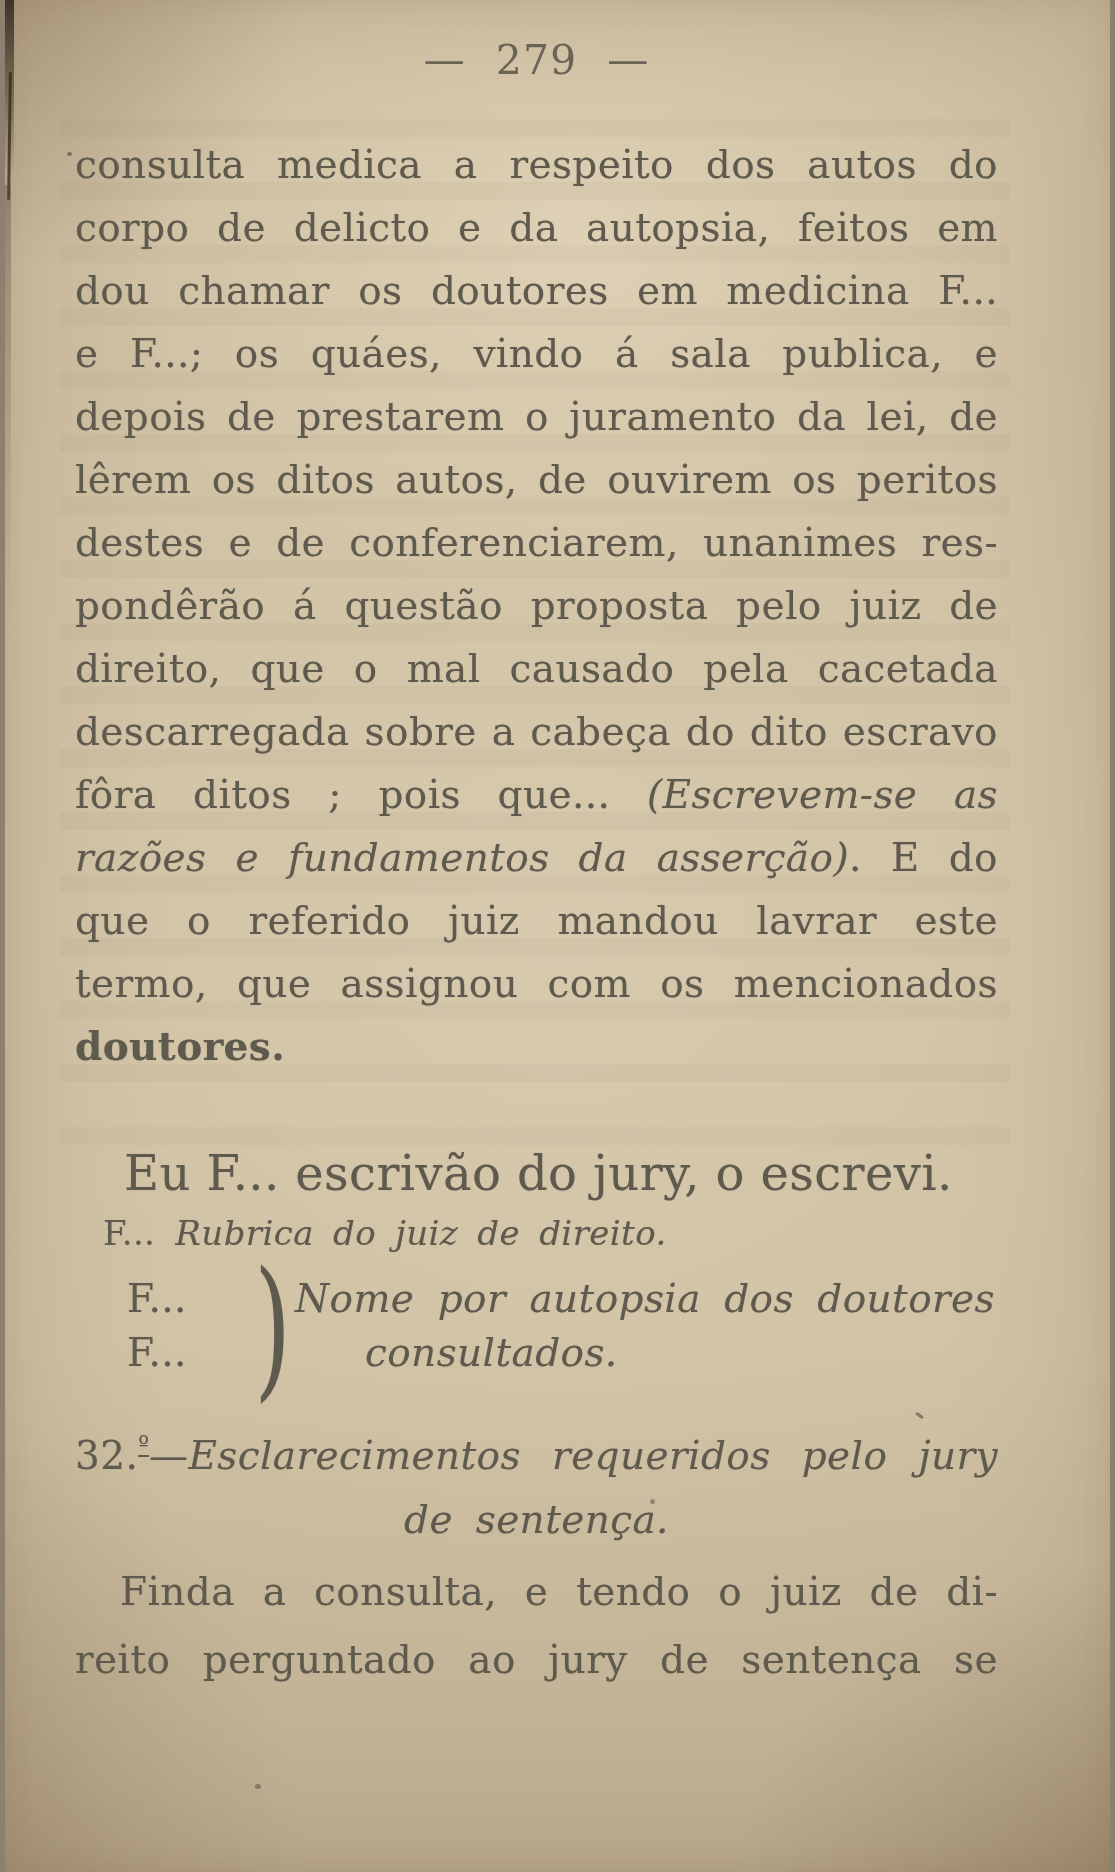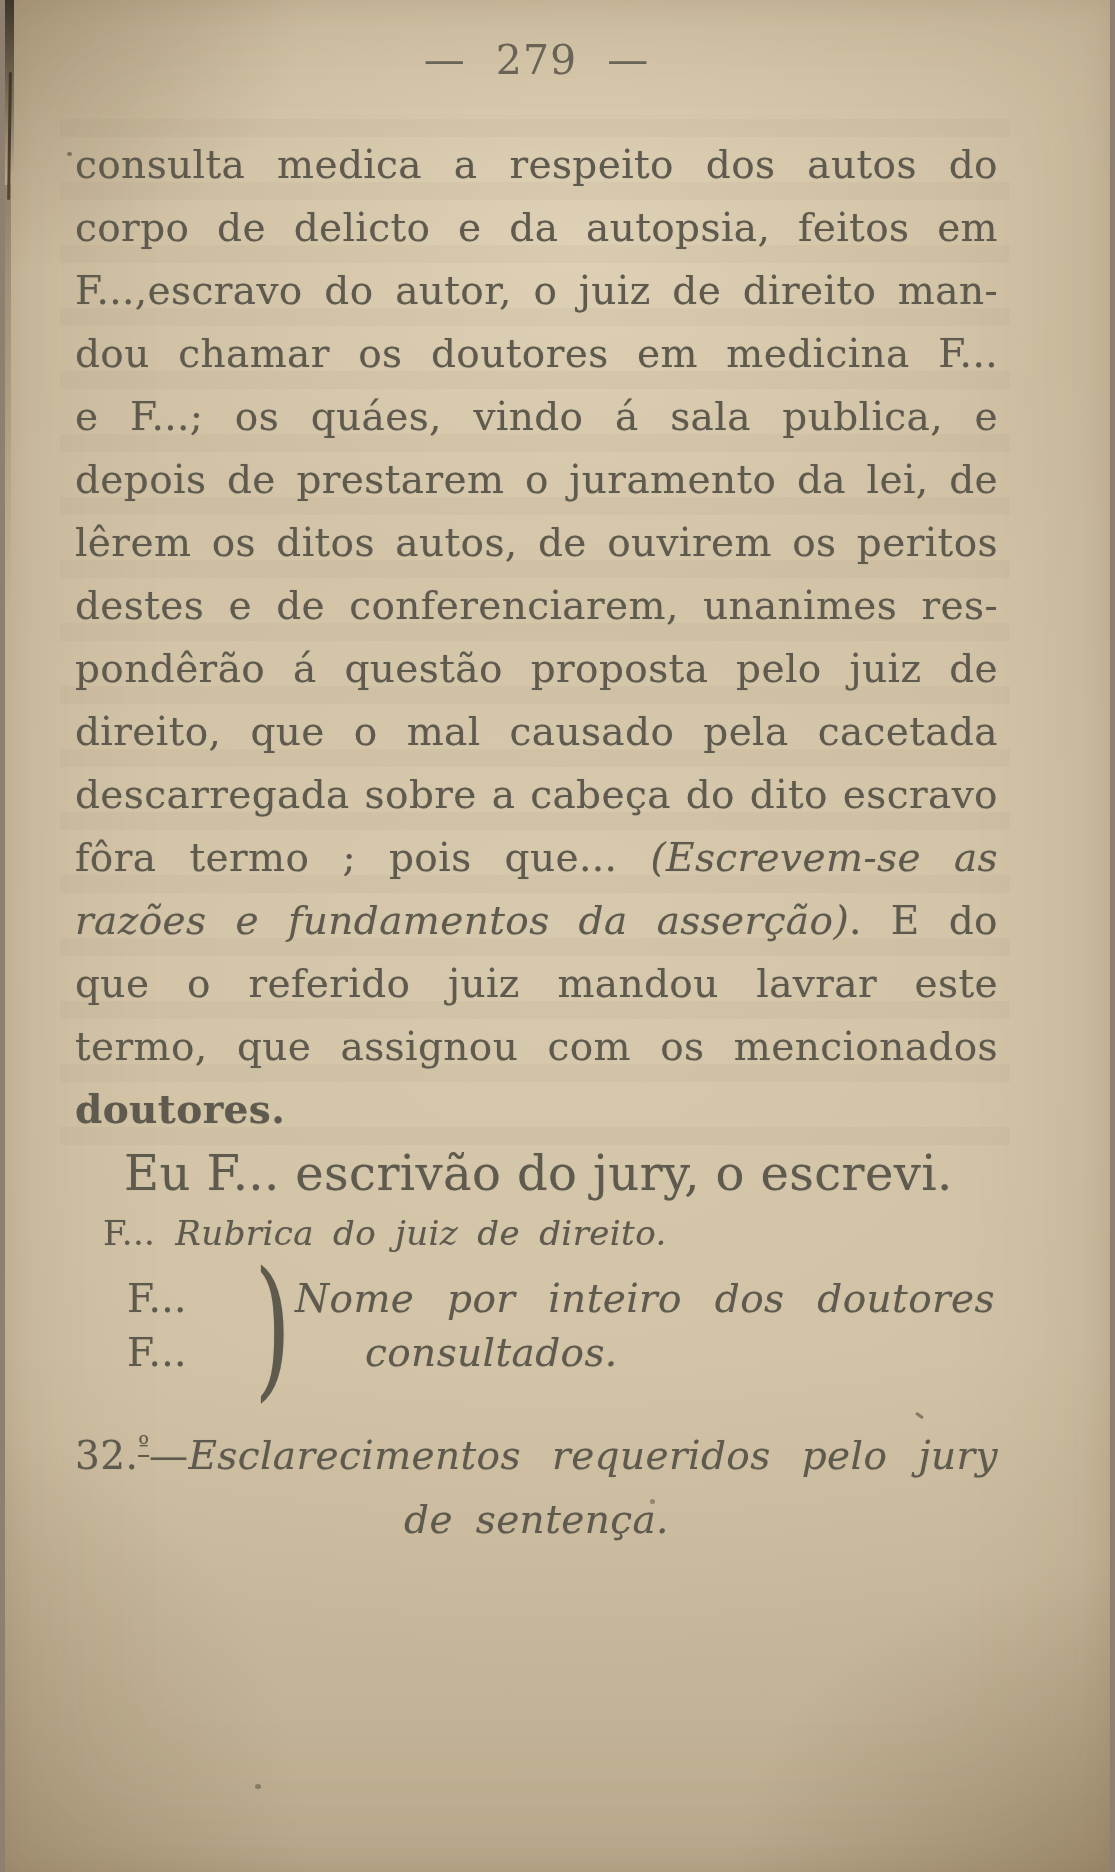--- a/index.html
+++ b/index.html
@@ -94,54 +94,57 @@
   <div class="speck s1"></div>
   <div class="speck s2"></div>
   <div class="speck s3"></div>
   <div class="speck s4"></div>
 
   <div class="pagenum">— 279 —</div>
 
   <div class="textblock para1">
       <div class="pline"><span>consulta medica a respeito dos autos do</span></div>
       <div class="pline"><span>corpo de delicto e da autopsia, feitos em</span></div>
-      <div class="pline"><span>F...,escravo do autor, o juiz de direito man-</span></div>
       <div class="pline"><span>dou chamar os doutores em medicina F...</span></div>
       <div class="pline"><span>e F...; os quáes, vindo á sala publica, e</span></div>
       <div class="pline"><span>depois de prestarem o juramento da lei, de</span></div>
       <div class="pline"><span>lêrem os ditos autos, de ouvirem os peritos</span></div>
       <div class="pline"><span>destes e de conferenciarem, unanimes res-</span></div>
       <div class="pline"><span>pondêrão á questão proposta pelo juiz de</span></div>
       <div class="pline"><span>direito, que o mal causado pela cacetada</span></div>
       <div class="pline"><span>descarregada sobre a cabeça do dito escravo</span></div>
-      <div class="pline"><span>fôra termo ; pois que... </span><span class="it">(Escrevem-se as</span></div>
+      <div class="pline"><span>fôra ditos ; pois que... </span><span class="it">(Escrevem-se as</span></div>
       <div class="pline"><span class="it">razões e fundamentos da asserção)</span><span>. E do</span></div>
       <div class="pline"><span>que o referido juiz mandou lavrar este</span></div>
       <div class="pline"><span>termo, que assignou com os mencionados</span></div>
       <div class="pline"><span>doutores.</span></div>
     </div>
 
   <div class="sig1">Eu F... escrivão do jury, o escrevi.</div>
 
   <div class="sig2">
     <span>F...</span><span class="it">Rubrica do juiz de direito.</span>
   </div>
 
   <div class="siggroup">
     <div class="fcol">
       <div>F...</div>
       <div>F...</div>
     </div>
     <span class="brace">)</span>
     <div class="sigtext">
-      <div class="l1">Nome por inteiro dos doutores</div>
+      <div class="l1">Nome por autopsia dos doutores</div>
       <div class="l2">consultados.</div>
     </div>
   </div>
 
   <div class="textblock heading">
     <div class="h1">
       <span>32.</span><span class="ord">º</span><span>—</span><span class="it">Esclarecimentos requeridos pelo jury</span>
     </div>
     <div class="h2">de sentença.</div>
   </div>
 
+  <div class="textblock para2">
+      <div class="pline"><span>Finda a consulta, e tendo o juiz de di-</span></div>
+      <div class="pline"><span>reito perguntado ao jury de sentença se</span></div>
+    </div>
 </div>
 
 </body></html>

